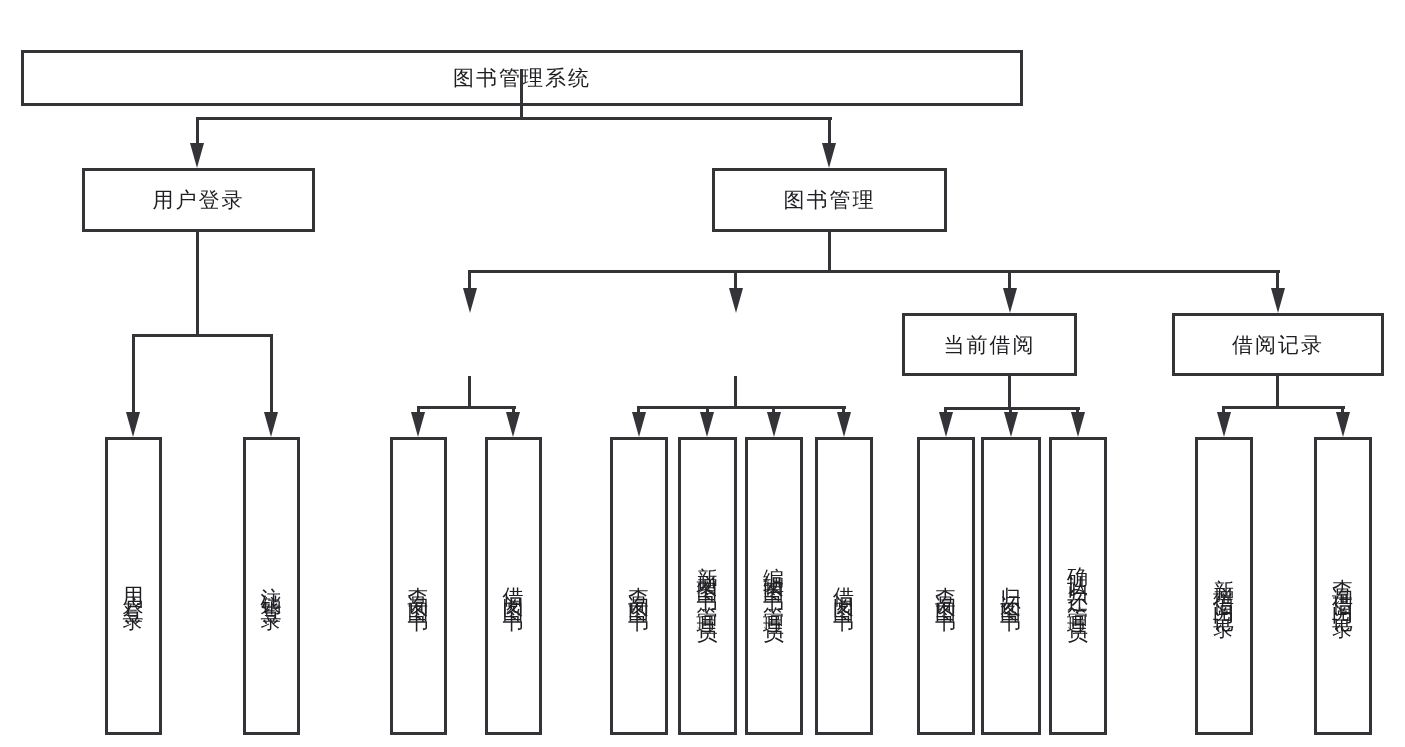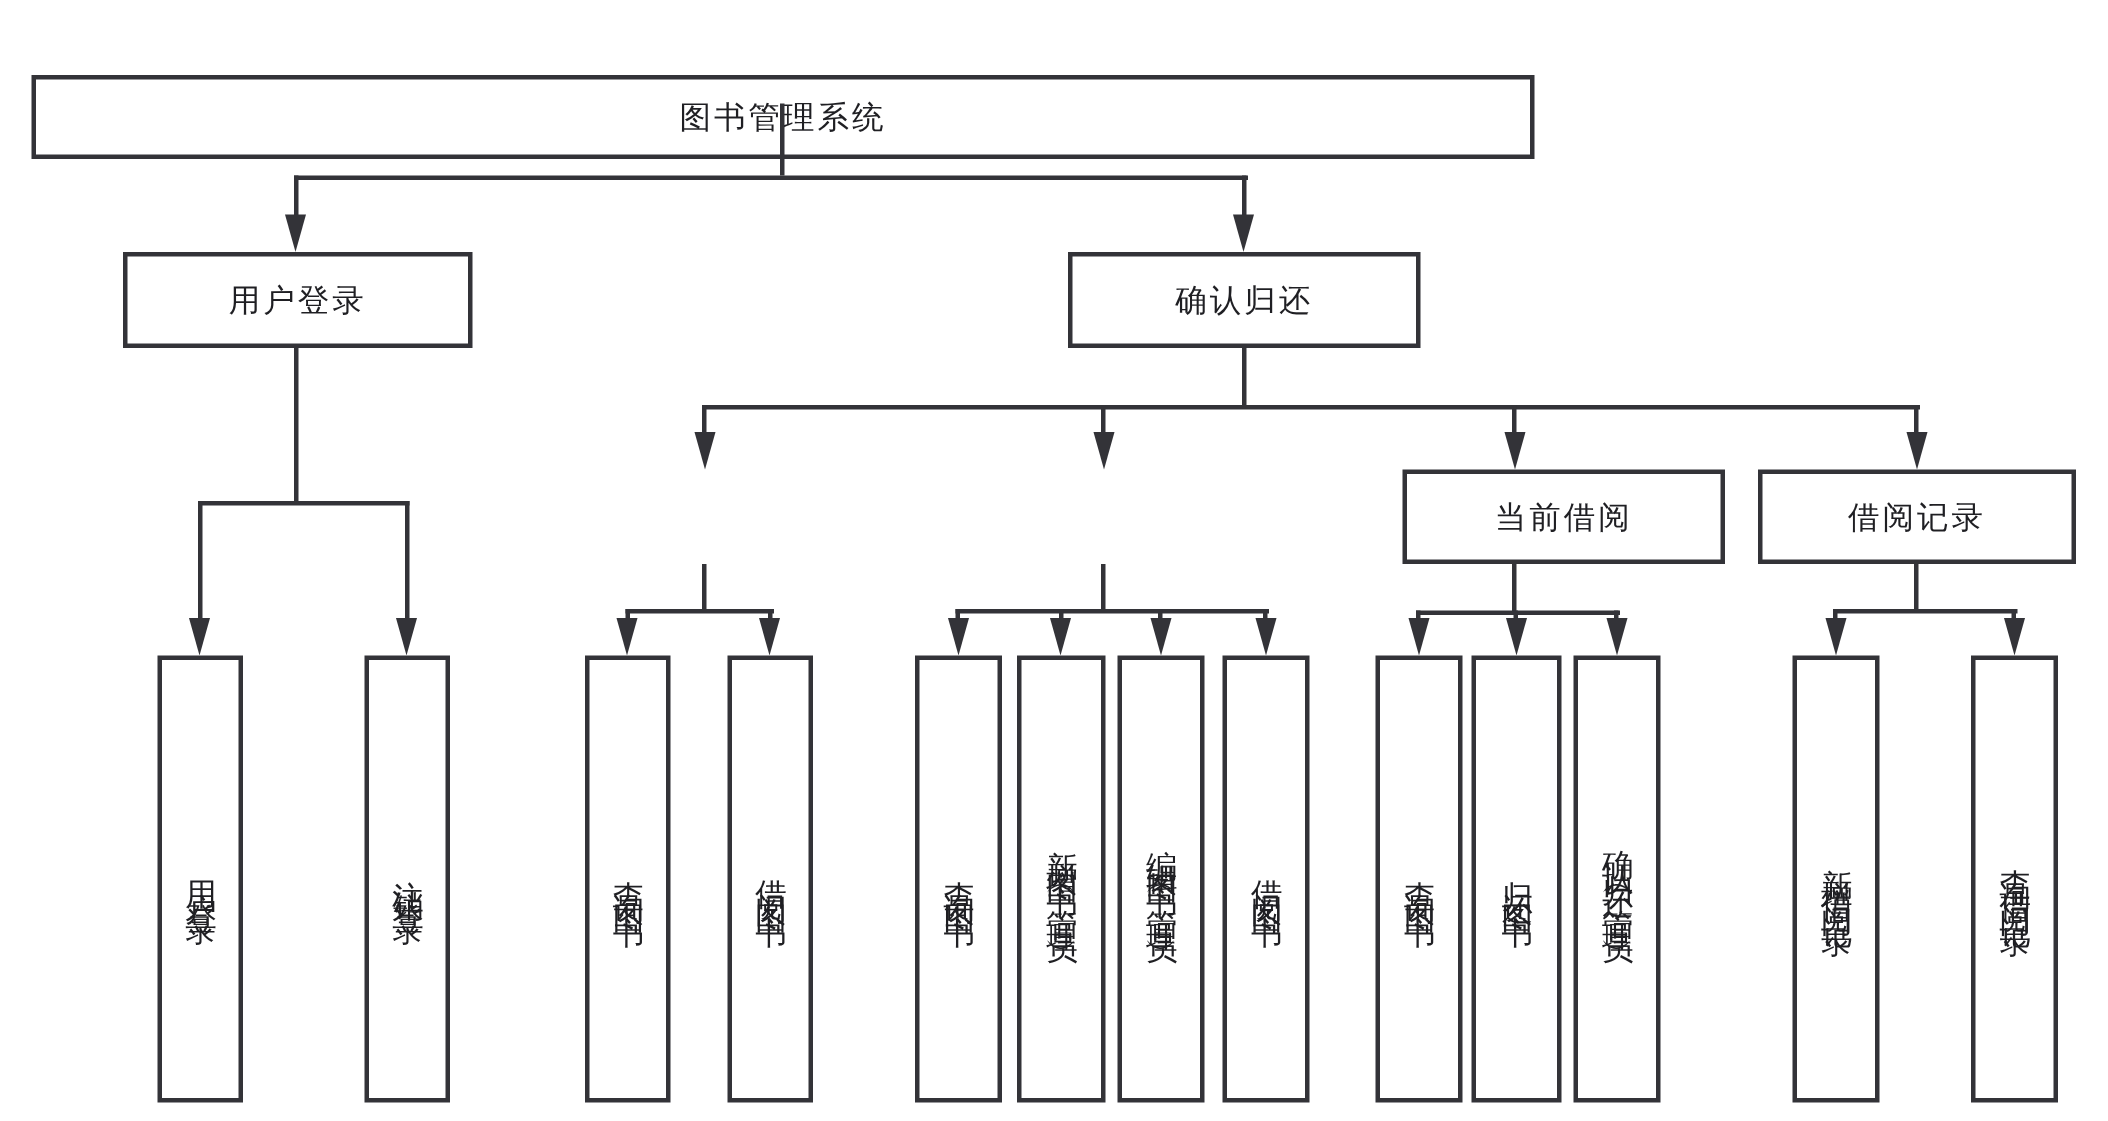--- a/index.html
+++ b/index.html
@@ -42,42 +42,42 @@
   <div class="ln" style="left:196px;top:117px;width:636px;height:3px;"></div>
   <div class="ln" style="left:196px;top:117px;width:3px;height:28px;"></div>
   <div class="ah" style="left:190px;top:143px;"></div>
   <div class="ln" style="left:828px;top:117px;width:3px;height:28px;"></div>
   <div class="ah" style="left:822px;top:143px;"></div>
 
   <div class="hbox" style="left:82px;top:168px;width:233px;height:64px;">
     <span>用户登录</span>
   </div>
   <div class="hbox" style="left:712px;top:168px;width:235px;height:64px;">
-    <span>确认归还</span>
+    <span>图书管理</span>
   </div>
 
   <div class="ln" style="left:196px;top:232px;width:3px;height:104px;"></div>
   <div class="ln" style="left:132px;top:334px;width:141px;height:3px;"></div>
   <div class="ln" style="left:132px;top:334px;width:3px;height:80px;"></div>
   <div class="ah" style="left:126px;top:412px;"></div>
   <div class="ln" style="left:270px;top:334px;width:3px;height:80px;"></div>
   <div class="ah" style="left:264px;top:412px;"></div>
 
   <div class="ln" style="left:828px;top:232px;width:3px;height:40px;"></div>
   <div class="ln" style="left:468px;top:270px;width:812px;height:3px;"></div>
   <div class="ln" style="left:468px;top:270px;width:3px;height:20px;"></div>
   <div class="ah" style="left:463px;top:288px;"></div>
   <div class="ln" style="left:734px;top:270px;width:3px;height:20px;"></div>
   <div class="ah" style="left:729px;top:288px;"></div>
   <div class="ln" style="left:1008px;top:270px;width:3px;height:20px;"></div>
   <div class="ah" style="left:1003px;top:288px;"></div>
   <div class="ln" style="left:1276px;top:270px;width:3px;height:20px;"></div>
   <div class="ah" style="left:1271px;top:288px;"></div>
 
-  <div class="hbox" style="left:902px;top:313px;width:215px;height:63px;margin-left:33px;">
+  <div class="hbox" style="left:902px;top:313px;width:175px;height:63px;">
     <span>当前借阅</span>
   </div>
   <div class="hbox" style="left:1172px;top:313px;width:212px;height:63px;">
     <span>借阅记录</span>
   </div>
 
   <div class="ln" style="left:468px;top:376px;width:3px;height:32px;"></div>
   <div class="ln" style="left:417px;top:406px;width:99px;height:3px;"></div>
   <div class="ln" style="left:417px;top:406px;width:3px;height:9px;"></div>
   <div class="ah" style="left:411px;top:412px;"></div>

